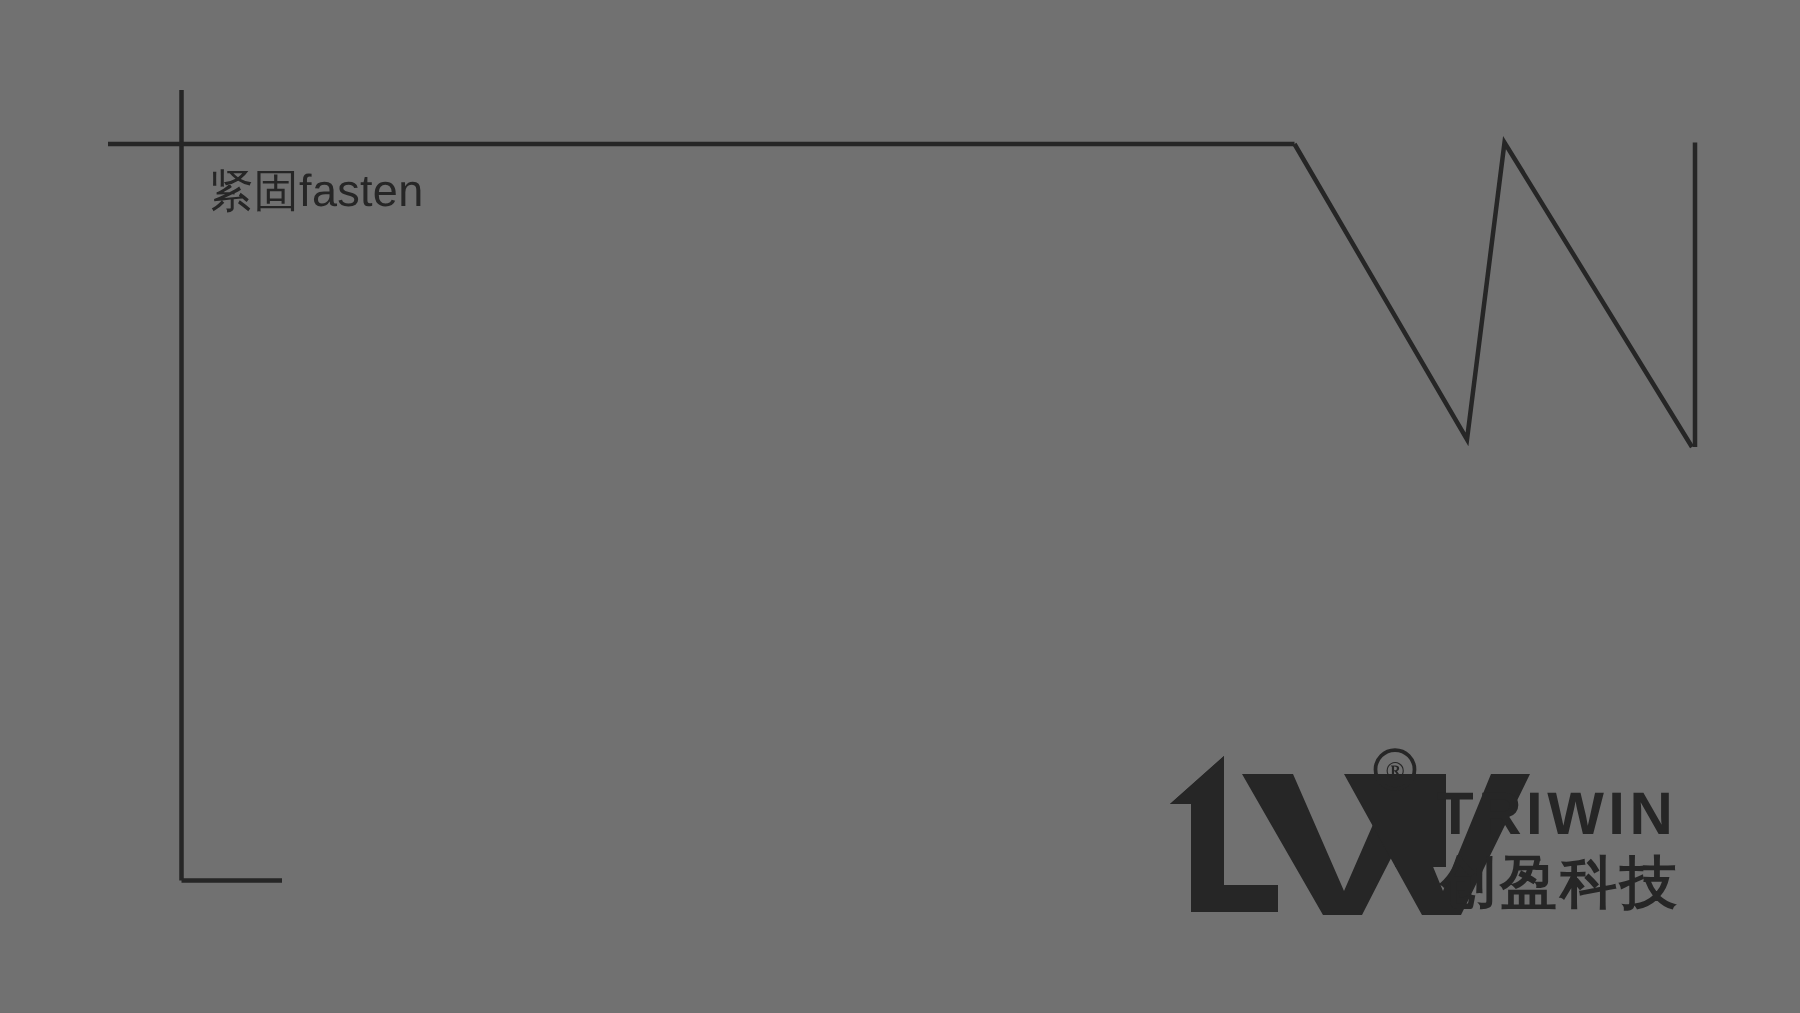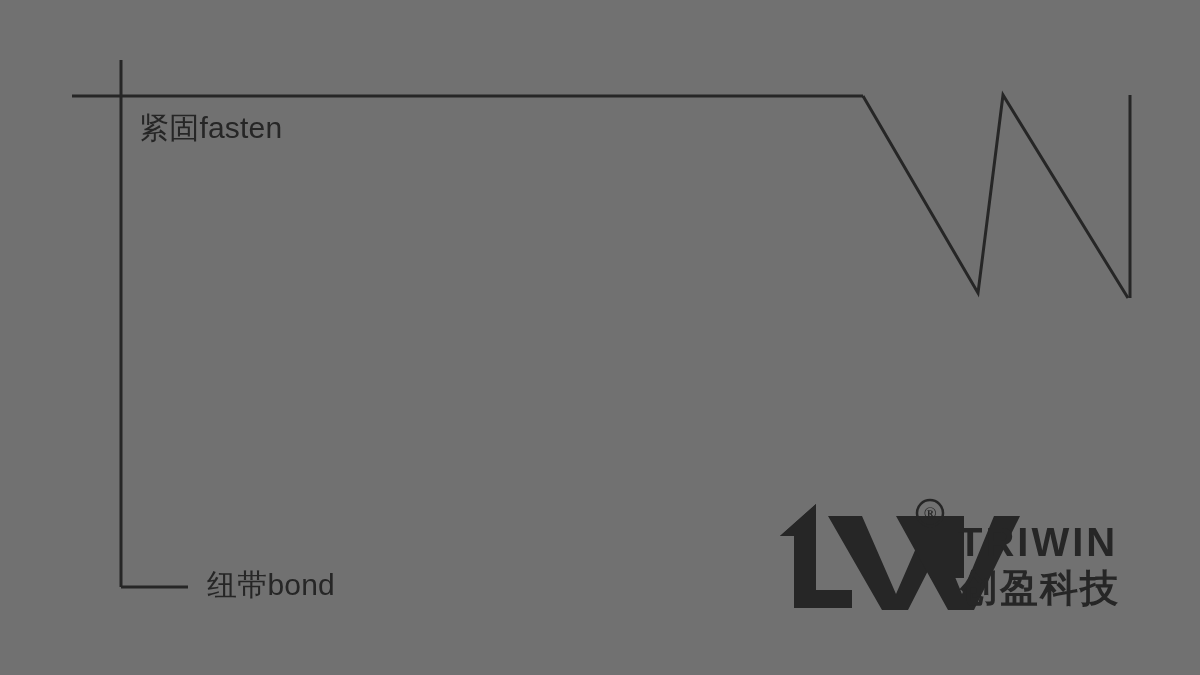--- a/index.html
+++ b/index.html
@@ -60,21 +60,20 @@
       <path id="p-cross-h" d="M72,96 L863,96"></path>
       <path id="p-zigzag" d="M863,96 L978,293 L1003,95 L1128,298"></path>
       <path id="p-right-v" d="M1130,95 L1130,298"></path>
       <path id="p-bottom-h" d="M121,587 L188,587"></path>
     </g>
   </svg>
 
   <div class="label" id="label-fasten">紧固fasten</div>
 
 
-  <div class="label" id="label-bond">纽带bond</div>
 
   <div id="logo">
     <svg width="380" height="112" viewBox="0 0 380 112">
       <g fill="#262626">
 
         <g>
           <path d="M10,38 L46,6 L46,38 L46,38 L46,93
                    L82,93 L82,110 L24,110 L24,38 Z"></path>
           <path d="M46,6 L46,38 L150,38 L150,6 Z" opacity="0"></path>
           <path d="M38,10 L72,10 L72,112 L38,112 Z" opacity="0"></path>

